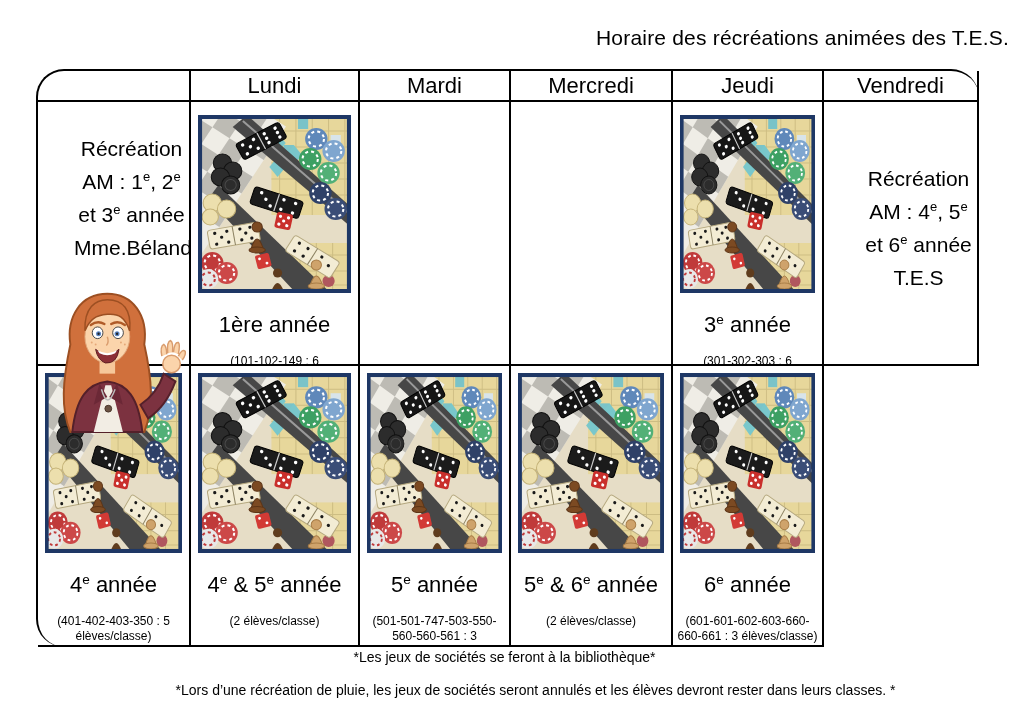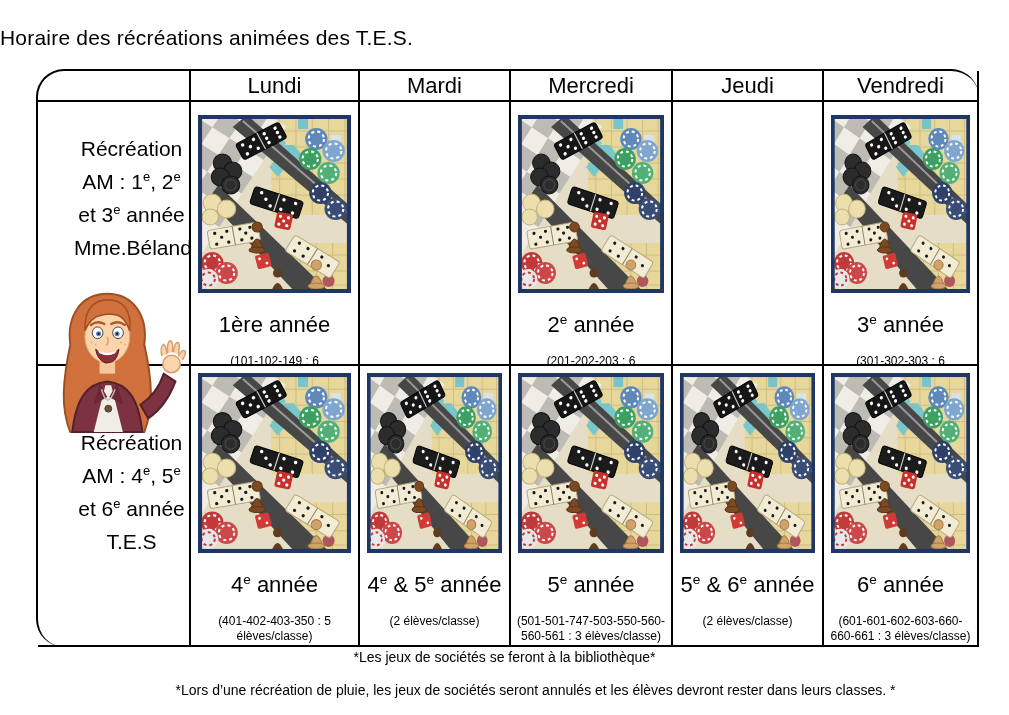--- a/index.html
+++ b/index.html
@@ -3,21 +3,21 @@
 <meta charset="utf-8">
 <style>
   html,body { margin:0; padding:0; }
   body {
     width:1009px; height:715px; position:relative; overflow:hidden;
     background:#ffffff; color:#000;
     font-family:"Liberation Sans", sans-serif;
   }
   .title {
     position:absolute; top:26px; left:0; width:100%;
-    text-align:left; font-size:21px; letter-spacing:0.2px;
+    text-align:right; font-size:21px; letter-spacing:0.2px;
   }
   .schedule {
     position:absolute; left:36px; top:69px;
     display:grid;
     grid-template-columns:153px 169px 151px 162px 151px 155px;
     grid-template-rows:31px 264px 281px;
     border-top:2px solid #000; border-left:2px solid #000;border-radius:28px;
   }
   .cell {
     border-right:2px solid #000; border-bottom:2px solid #000;
@@ -239,29 +239,20 @@
   <div class="cell day-cell r1">
     <div class="photo">
         <svg viewBox="0 0 150 178" preserveAspectRatio="none">
           <use href="#games"></use>
         </svg>
       </div>
     <div class="cell-title"><span>1ère année</span></div>
     <div class="cell-sub">(101-102-149 : 6 élèves/classe)</div>
   </div>
   <div class="cell day-cell r1"></div>
-  <div class="cell day-cell r1">
-    <div class="photo">
-        <svg viewBox="0 0 150 178" preserveAspectRatio="none">
-          <use href="#games"></use>
-        </svg>
-      </div>
-    <div class="cell-title"><span>2</span><sup>e</sup><span> année</span></div>
-    <div class="cell-sub">(201-202-203 : 6 élèves/classe)</div>
-  </div>
   <div class="cell day-cell r1"></div>
   <div class="cell day-cell r1">
     <div class="photo">
         <svg viewBox="0 0 150 178" preserveAspectRatio="none">
           <use href="#games"></use>
         </svg>
       </div>
     <div class="cell-title"><span>3</span><sup>e</sup><span> année</span></div>
     <div class="cell-sub">(301-302-303 : 6 élèves/classe)</div>
   </div>

